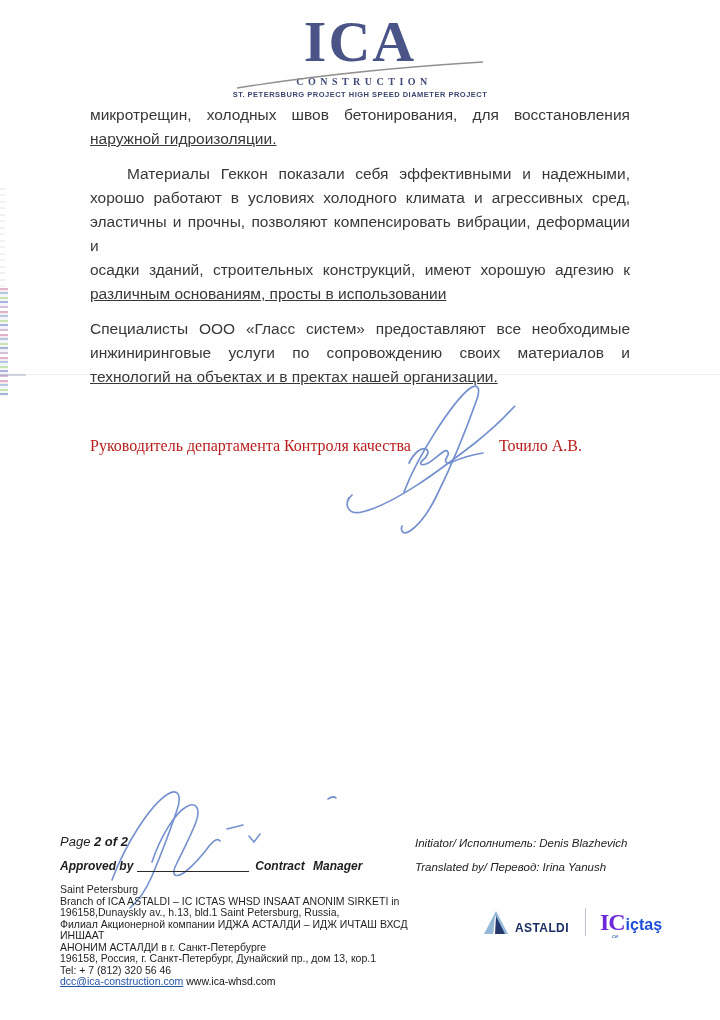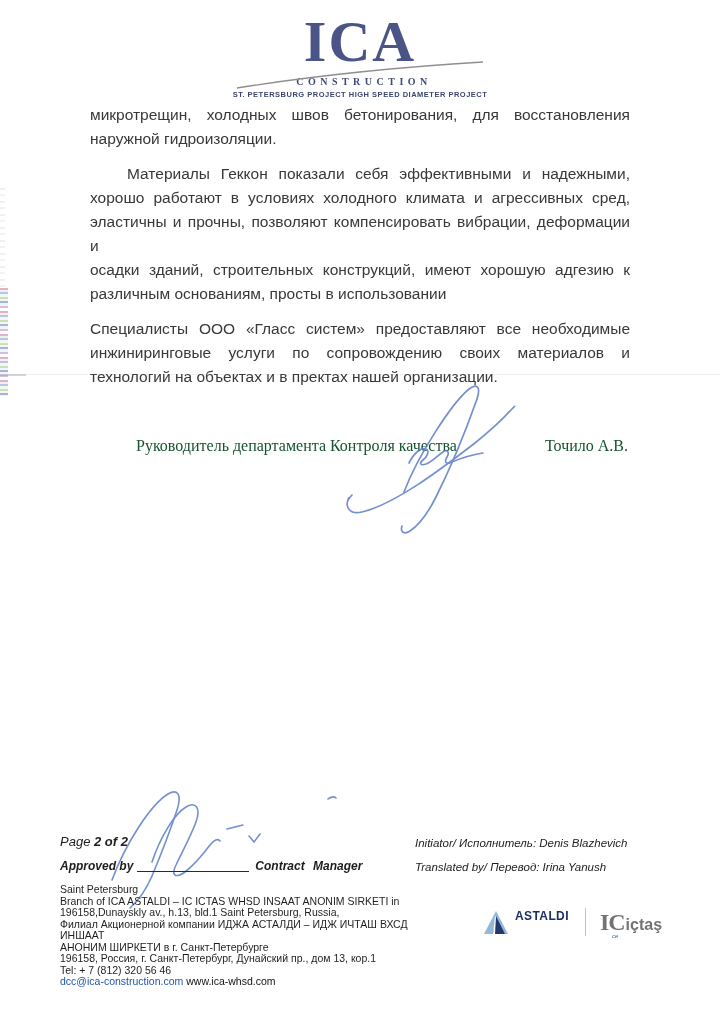--- a/index.html
+++ b/index.html
@@ -27,28 +27,28 @@
   .logo-proj{
     font-size:7.5px;color:#3c4670;letter-spacing:0.5px;margin-top:3px;font-weight:bold;
   }
   
   .body-text{
     position:absolute;top:103px;left:90px;width:540px;
     font-size:15.5px;line-height:24px;color:#383838;
   }
   .para{margin:0 0 11px 0;}
   .jline{text-align:justify;text-align-last:justify;}
-  .lastline{text-align:right;text-align-last:left;}
+  .lastline{text-align:right;text-align-last:left;text-decoration:underline;}
   .indent{padding-left:37px;}
   
   .sig-row{
     position:absolute;top:437px;left:90px;width:492px;
     display:flex;justify-content:space-between;
     font-family:"Liberation Serif", serif;
-    font-size:16px;color:#14532d;margin-left:46px;
+    font-size:16px;color:#b91c1c;
   }
   
   .ink-overlay{position:absolute;top:0;left:0;pointer-events:none;}
   
   .pagenum{
     position:absolute;left:60px;top:834px;
     font-size:13px;font-style:italic;color:#1d1d1d;
   }
   .pagenum b{font-weight:bold;}
   .approved{
@@ -57,39 +57,39 @@
     display:flex;align-items:flex-start;
   }
   .sig-line{display:inline-block;width:112px;border-bottom:1px solid #2a2a2a;height:12px;margin:0 6px 1px 4px;}
   .wide-ws{word-spacing:5px;}
   .initiator{position:absolute;left:415px;top:837px;font-size:11.5px;font-style:italic;color:#222;}
   .translated{position:absolute;left:415px;top:861px;font-size:11.5px;font-style:italic;color:#222;}
   .address{
     position:absolute;left:60px;top:884px;
     font-size:10.5px;line-height:11.5px;color:#1f1f1f;width:350px;
   }
-  .email-link{color:#2456a8;cursor:pointer;}
+  .email-link{color:#2456a8;text-decoration:underline;cursor:pointer;}
   .website{font-weight:normal;color:#111;}
   
   .partners{position:absolute;left:483px;top:908px;display:flex;align-items:center;}
-  .astaldi{display:flex;align-items:flex-start;}
+  .astaldi{display:flex;align-items:flex-end;}
   .astaldi-name{
     font-size:12px;font-weight:bold;color:#1c2f62;letter-spacing:0.4px;margin-left:6px;
   }
   .part-divider{width:1px;height:28px;background:#bcc3cc;margin:0 14px 0 16px;}
   .ictas{display:flex;align-items:flex-end;position:relative;}
   .ic-mark{
     font-family:"Liberation Serif", serif;
-    font-size:24px;line-height:22px;color:#737373;font-weight:bold;letter-spacing:-1px;
+    font-size:24px;line-height:22px;color:#6d28d9;font-weight:bold;letter-spacing:-1px;
   }
   .ic-sub{
     position:absolute;left:12px;bottom:-6px;
     font-size:6px;color:#2a61a2;font-style:italic;
   }
-  .ic-name{font-size:16px;font-weight:bold;color:#737373;line-height:17px;margin-left:1px;}
+  .ic-name{font-size:16px;font-weight:bold;color:#1d4ed8;line-height:17px;margin-left:1px;}
   
   .artifact-strip-a{
     position:absolute;left:0;top:188px;width:5px;height:100px;opacity:.25;
     background:repeating-linear-gradient(to bottom,#b9c4d8 0 2px,#fff 2px 6px,#d8c4cc 6px 8px,#fff 8px 13px);
   }
   .artifact-strip-b{
     position:absolute;left:0;top:288px;width:8px;height:108px;opacity:.75;
     background:repeating-linear-gradient(to bottom,
       #d89ab5 0 2px,#f2e6ec 2px 4px,#9ab5d8 4px 6px,#eef2f7 6px 9px,
       #b5d89a 9px 11px,#f0f5ea 11px 13px,#8a9ad0 13px 15px,#f0eef8 15px 18px,
@@ -164,21 +164,21 @@
   </div>
 
   <div class="initiator">Initiator/ Исполнитель: Denis Blazhevich</div>
   <div class="translated">Translated by/ Перевод: Irina Yanush</div>
 
   <div class="address">
     <div>Saint Petersburg</div>
     <div>Branch of ICA ASTALDI – IC ICTAS WHSD INSAAT ANONIM SIRKETI in</div>
     <div>196158,Dunayskly av., h.13, bld.1 Saint Petersburg, Russia,</div>
     <div>Филиал Акционерной компании ИДЖА АСТАЛДИ – ИДЖ ИЧТАШ ВХСД ИНШААТ</div>
-    <div>АНОНИМ ШИРКЕТИ в г. Санкт-Петербурге</div>
+    <div>АНОНИМ АСТАЛДИ в г. Санкт-Петербурге</div>
     <div>196158, Россия, г. Санкт-Петербург, Дунайский пр., дом 13, кор.1</div>
     <div>Tel: + 7 (812) 320 56 46</div>
     <div>
       <a class="email-link">dcc@ica-construction.com</a>
       <span class="website">www.ica-whsd.com</span>
     </div>
   </div>
 
   <div class="partners">
     <div class="astaldi">

